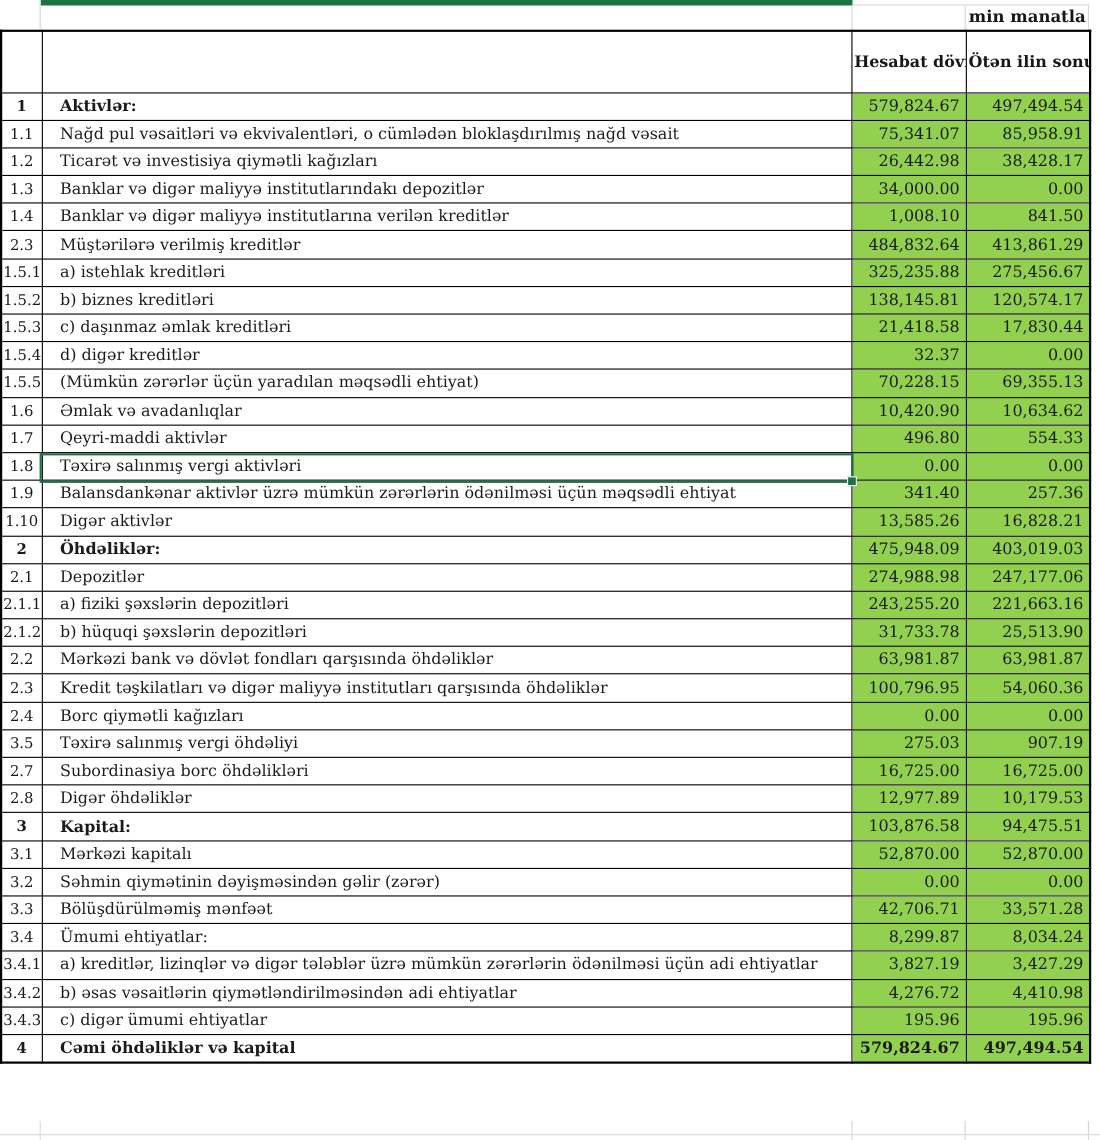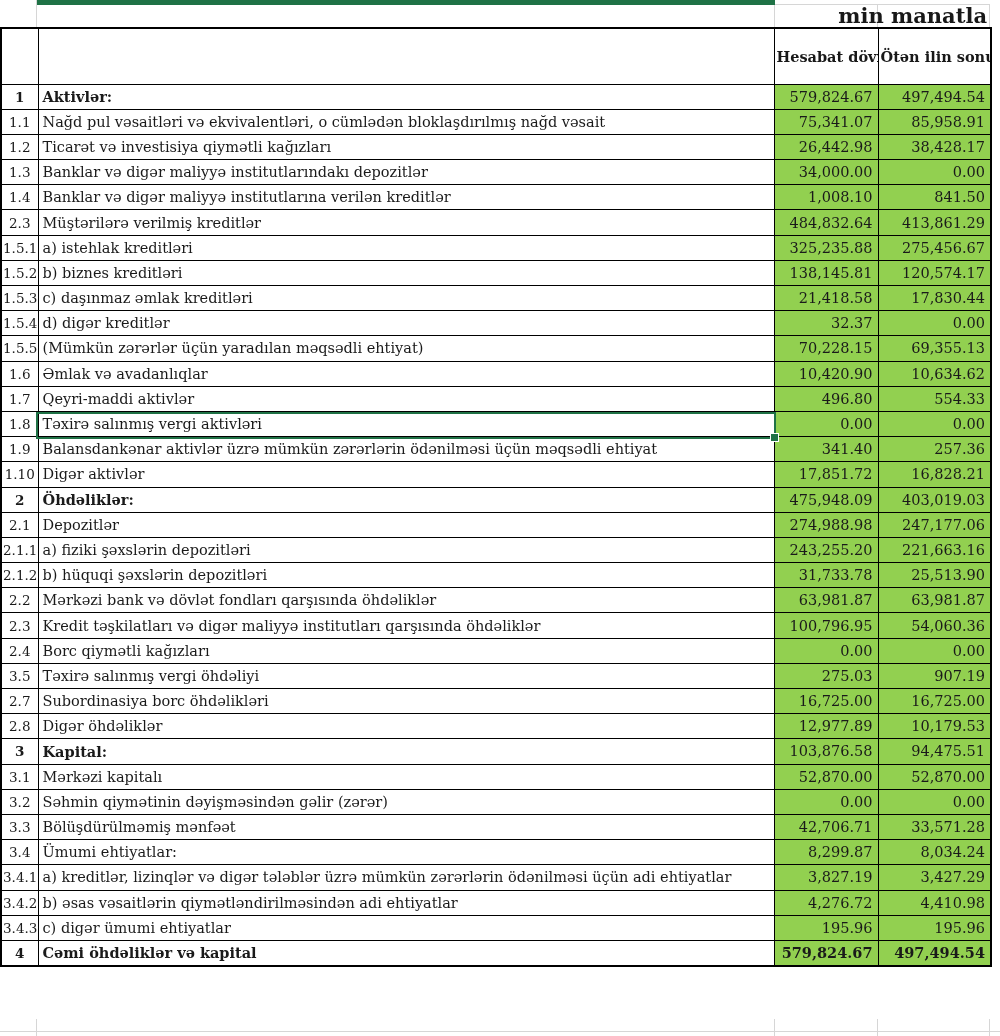--- a/index.html
+++ b/index.html
@@ -8,34 +8,34 @@
     font-family:"DejaVu Serif","Liberation Serif",serif; color:#1a1a1a;
     overflow:hidden;
   }
   
   .grid-v { position:absolute; width:1px; background:#d6d6d6; }
   .grid-h { position:absolute; height:1px; background:#d6d6d6; }
 
   .topbar { position:absolute; left:37px; top:0; width:738px; height:5px; background:#1F7246; }
 
   .units { position:absolute; left:777px; top:5px; width:210px; height:21px;
-           text-align:right; font-weight:bold; font-size:21px; line-height:21px; color:#181818; }
+           text-align:right; font-weight:bold; font-size:15px; line-height:21px; color:#181818; }
 
   table.sheet {
     position:absolute; left:0; top:27px; width:990px;
     border-collapse:collapse; table-layout:fixed;
     border:2px solid #000;
   }
   table.sheet th, table.sheet td { border:1px solid #000; overflow:hidden; white-space:nowrap; }
   thead tr { height:56px; }
   tbody tr { height:25.2px; }
   th.hdr { font-weight:bold; font-size:14.5px; text-align:center; vertical-align:middle;
            line-height:1.45; white-space:normal; padding:0 2px; background:#fff; color:#181818; }
   td.num   { text-align:center; font-size:13.5px; padding:0 1px; }
-  td.label { text-align:left; font-size:14.5px; padding:0 4px; }
+  td.label { text-align:left; font-size:14.5px; padding:0 16px; }
   td.val   { text-align:right; font-size:14.5px; padding:0 5px; background:#92D050; }
   tr.bold td.num, tr.bold td.label { font-weight:bold; }
   tr.boldvals td.val { font-weight:bold; }
 
   .selection {
     position:absolute; left:36px; top:412.4px; width:740px; height:27px;
     border:2px solid #1F7246; box-sizing:border-box; pointer-events:none;
   }
   .fill-handle {
     position:absolute; right:-5px; bottom:-5px; width:7px; height:7px;
@@ -157,21 +157,21 @@
       </tr>
       <tr>
         <td class="num">1.9</td>
         <td class="label">Balansdankənar aktivlər üzrə mümkün zərərlərin ödənilməsi üçün məqsədli ehtiyat</td>
         <td class="val">341.40</td>
         <td class="val">257.36</td>
       </tr>
       <tr>
         <td class="num">1.10</td>
         <td class="label">Digər aktivlər</td>
-        <td class="val">17,851.72</td>
+        <td class="val">13,585.26</td>
         <td class="val">16,828.21</td>
       </tr>
       <tr class="bold">
         <td class="num">2</td>
         <td class="label">Öhdəliklər:</td>
         <td class="val">475,948.09</td>
         <td class="val">403,019.03</td>
       </tr>
       <tr>
         <td class="num">2.1</td>

